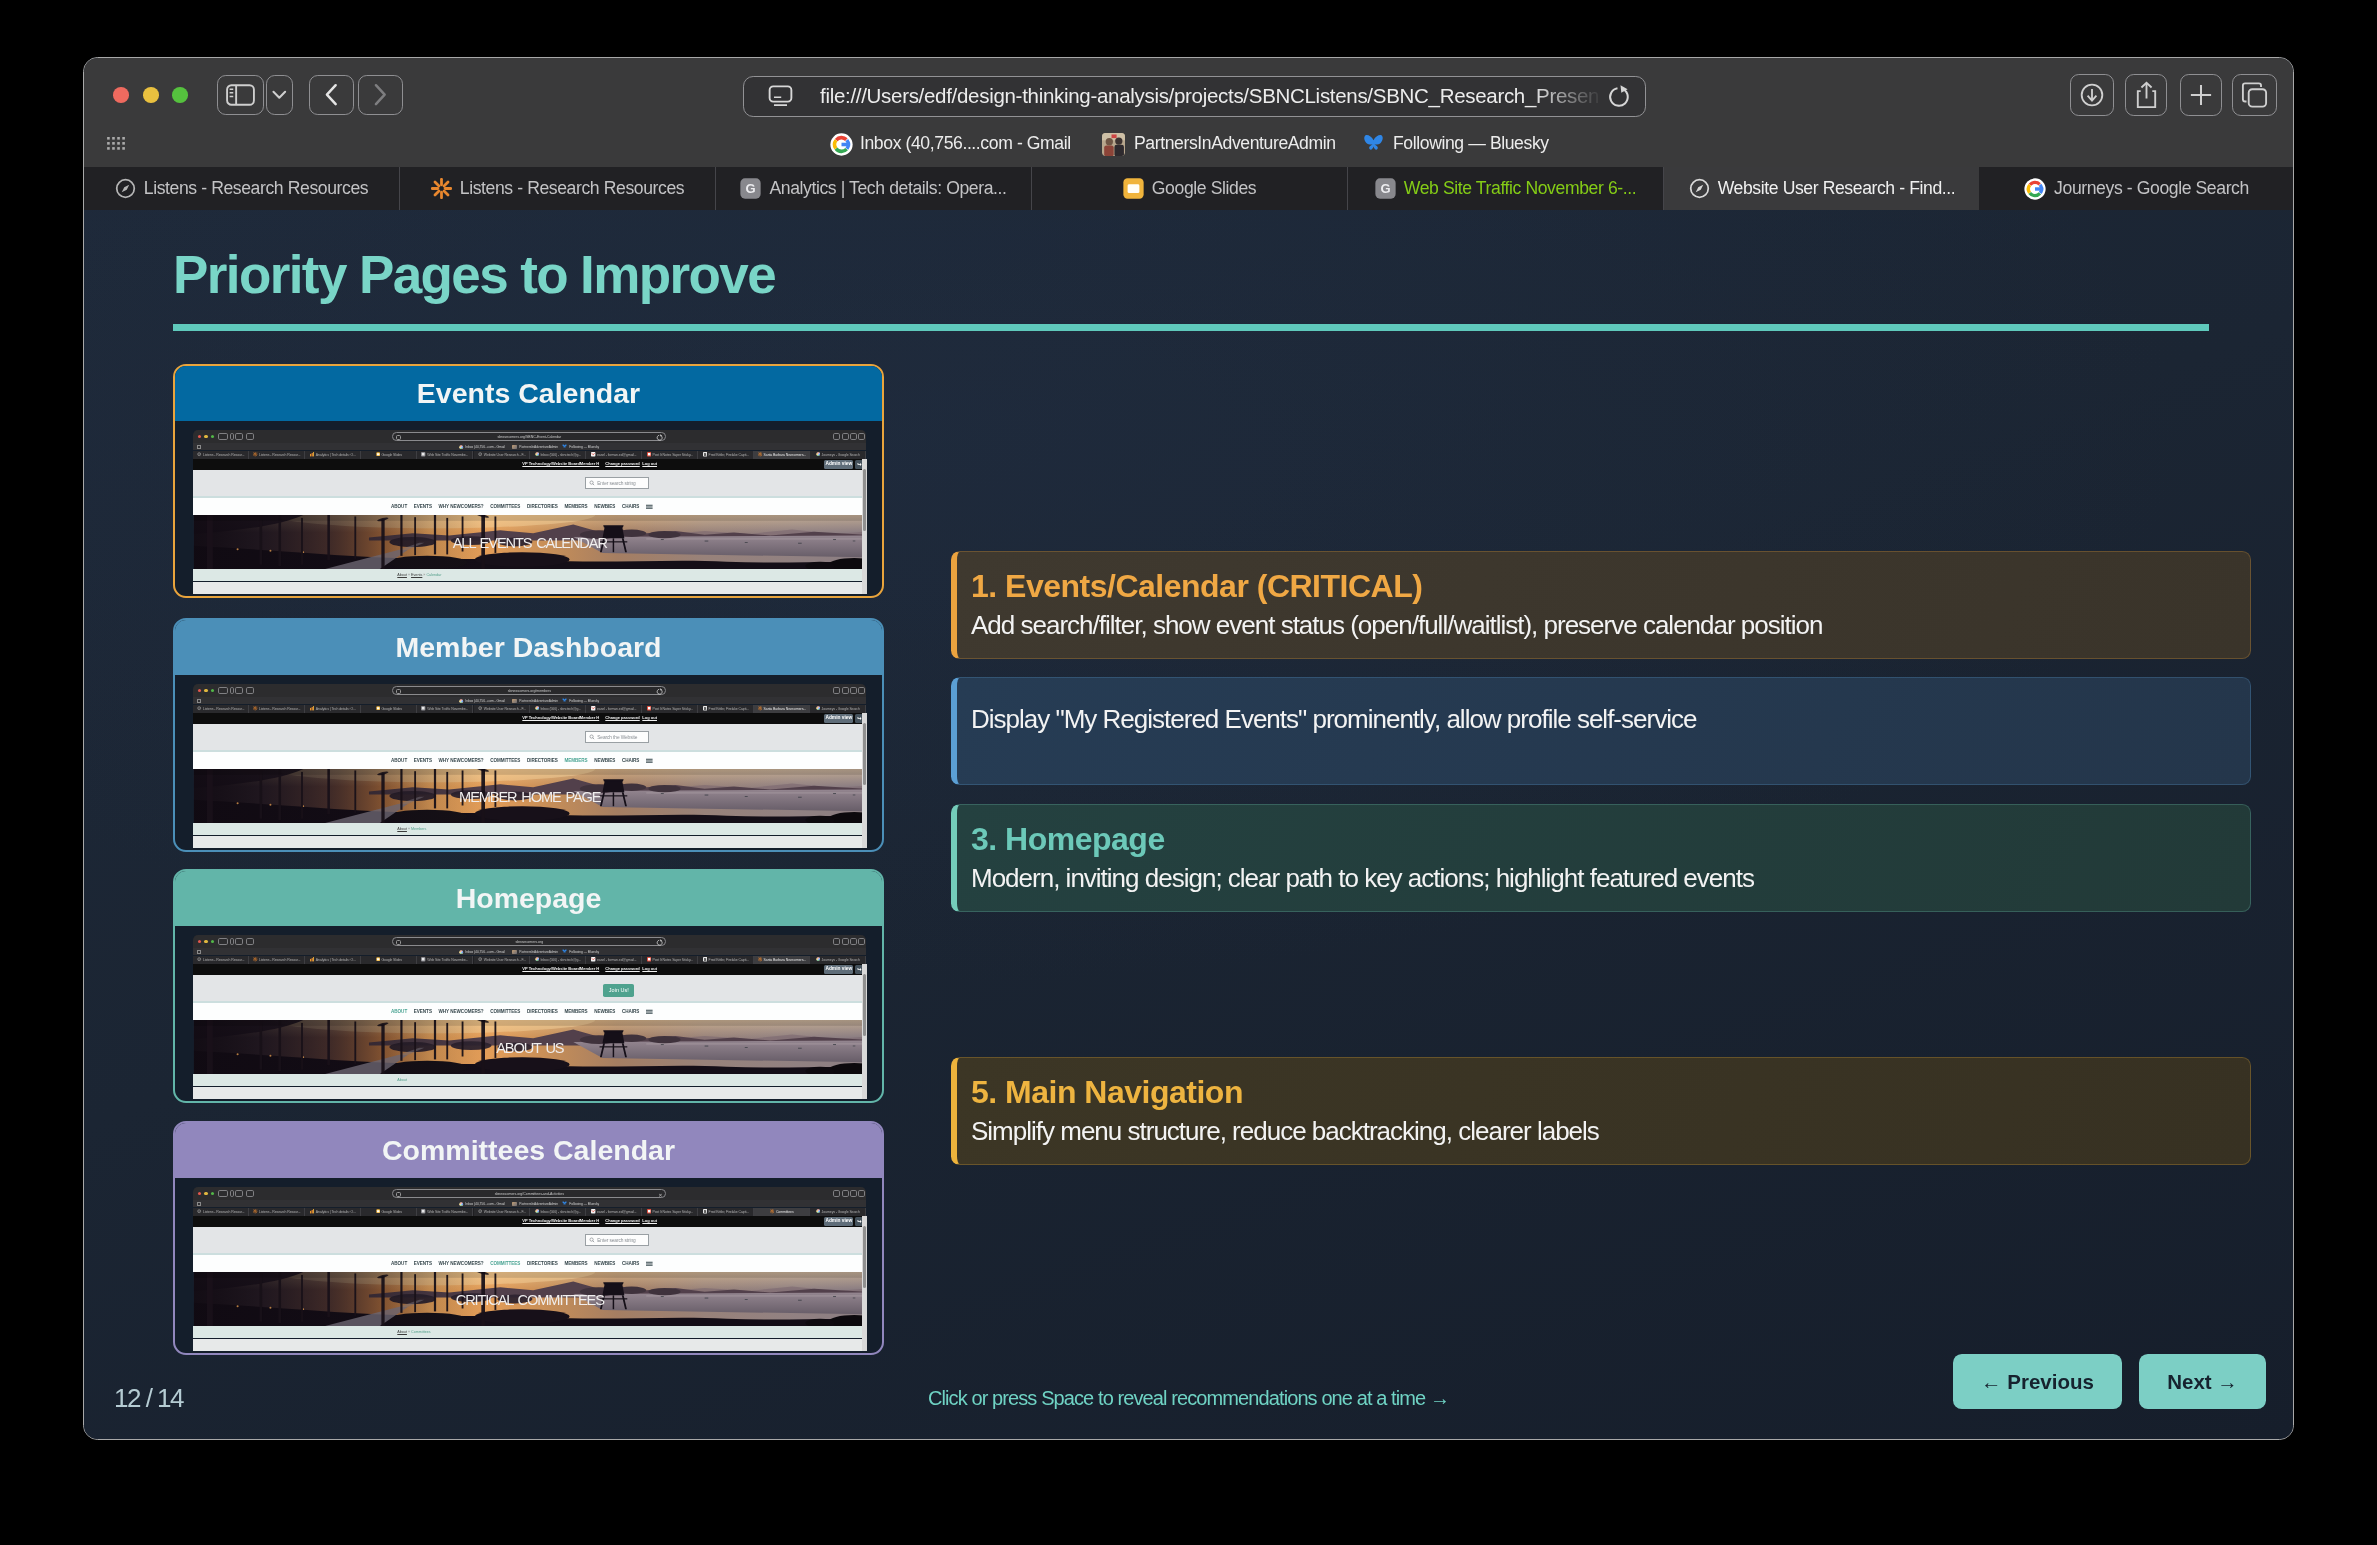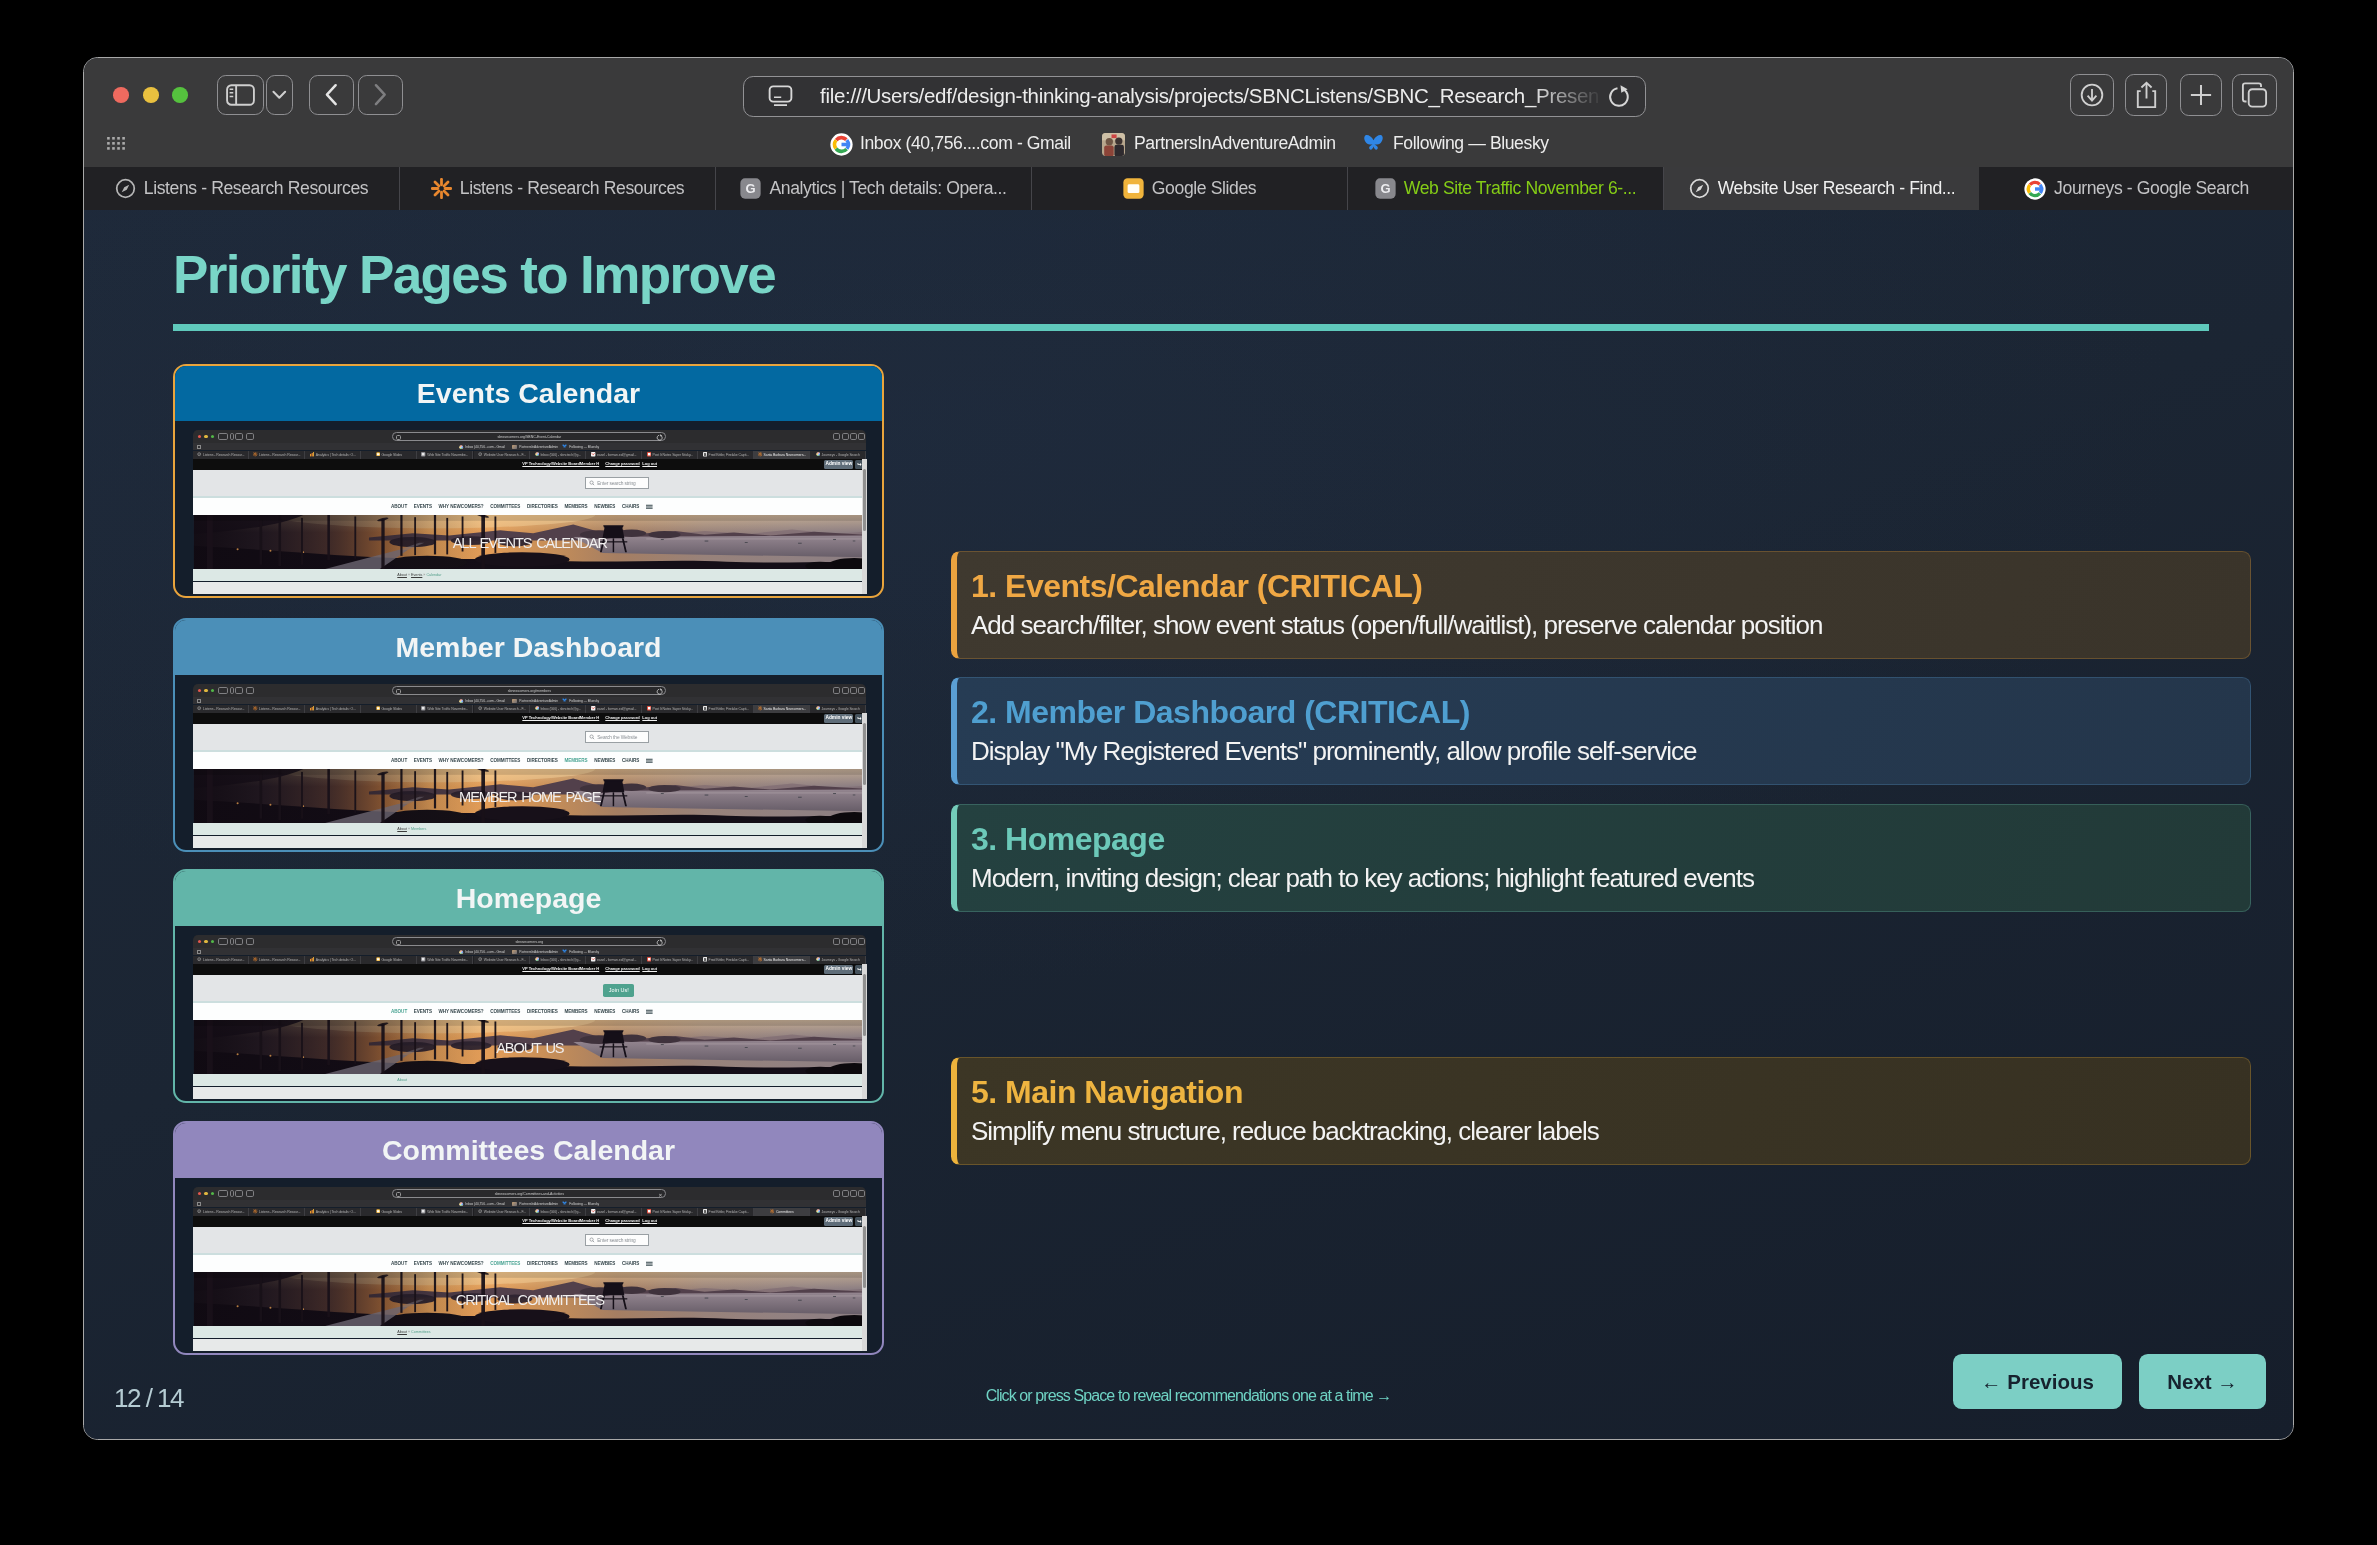--- a/index.html
+++ b/index.html
@@ -39,21 +39,21 @@
 .mhero{position:absolute;left:0;top:20px;width:100%;text-align:center;font-size:14.6px;font-weight:normal;
  letter-spacing:-1.1px;word-spacing:1.8px;color:#f0eeee}
 .mmint{position:absolute;left:0;top:139px;width:100%;height:12.4px;background:#dce8e5}
 .mwhite{position:absolute;left:0;top:152px;width:100%;height:11.7px;background:#e7e9e9}
 .mscroll{position:absolute;left:669px;top:28.5px;width:4.4px;height:135px;background:#d9d9d9}
 .mthumb{position:absolute;left:0.7px;top:10.2px;width:2.9px;height:62px;background:#909090;border-radius:1.5px}
 .box{position:absolute;left:867px;width:1300px;height:108px;border-radius:8.8px;padding:18.3px 29px 0 14px}
 .btitle{font-size:32px;letter-spacing:-0.5px;font-weight:bold;line-height:1}
 .bbody{font-size:26px;letter-spacing:-1px;color:#f3f3f3;margin-top:9.5px;line-height:1}
 #pagenum{position:absolute;left:30px;top:1325px;font-size:26px;letter-spacing:-1.5px;color:#b5ccd3}
-#hint{position:absolute;left:0;top:1329px;width:100%;text-align:center;font-size:16px;letter-spacing:-0.9px;color:#6fd3c4}
+#hint{position:absolute;left:0;top:1329px;width:100%;text-align:center;font-size:20px;letter-spacing:-0.9px;color:#6fd3c4}
 .navbtn{position:absolute;top:1296px;height:55px;background:#7ccfc5;border-radius:8.8px;color:#16222e;
  font-size:20.5px;font-weight:bold;display:flex;align-items:center;justify-content:center}
 </style></head><body>
 <svg width="0" height="0" style="position:absolute">
     <defs>
 <linearGradient id="sky" x1="0" y1="0" x2="1" y2="0">
  <stop offset="0" stop-color="#30272f"></stop>
         <stop offset="0.10" stop-color="#4a3a42"></stop>
  <stop offset="0.20" stop-color="#7d5444"></stop>
         <stop offset="0.28" stop-color="#c87f44"></stop>
@@ -1250,21 +1250,20 @@
  <div class="mscroll">
           <div class="mthumb"></div>
         </div>
 </div>
     </div>
     <div class="box" style="top:493px;background:linear-gradient(115deg,#3f392f,#3a342a);border:1.5px solid #eba33f40;border-left:6.6px solid #eba33f">
       <div class="btitle" style="color:#f0a844">1. Events/Calendar (CRITICAL)</div>
       <div class="bbody">Add search/filter, show event status (open/full/waitlist), preserve calendar position</div>
     </div>
     <div class="box" style="top:619px;background:linear-gradient(115deg,#263c54,#24364b);border:1.5px solid #5b9fd440;border-left:6.6px solid #5b9fd4">
-      <div class="btitle" style="color:#4f9fd0">2. Member Dashboard (CRITICAL)</div>
       <div class="bbody">Display "My Registered Events" prominently, allow profile self-service</div>
     </div>
     <div class="box" style="top:746px;background:linear-gradient(115deg,#244140,#223a38);border:1.5px solid #74ccba40;border-left:6.6px solid #74ccba">
       <div class="btitle" style="color:#6cc9b9">3. Homepage</div>
       <div class="bbody">Modern, inviting design; clear path to key actions; highlight featured events</div>
     </div>
     <div class="box" style="top:999px;background:linear-gradient(115deg,#3c3625,#373122);border:1.5px solid #edb33c40;border-left:6.6px solid #edb33c">
       <div class="btitle" style="color:#eeb440">5. Main Navigation</div>
       <div class="bbody">Simplify menu structure, reduce backtracking, clearer labels</div>
     </div>

